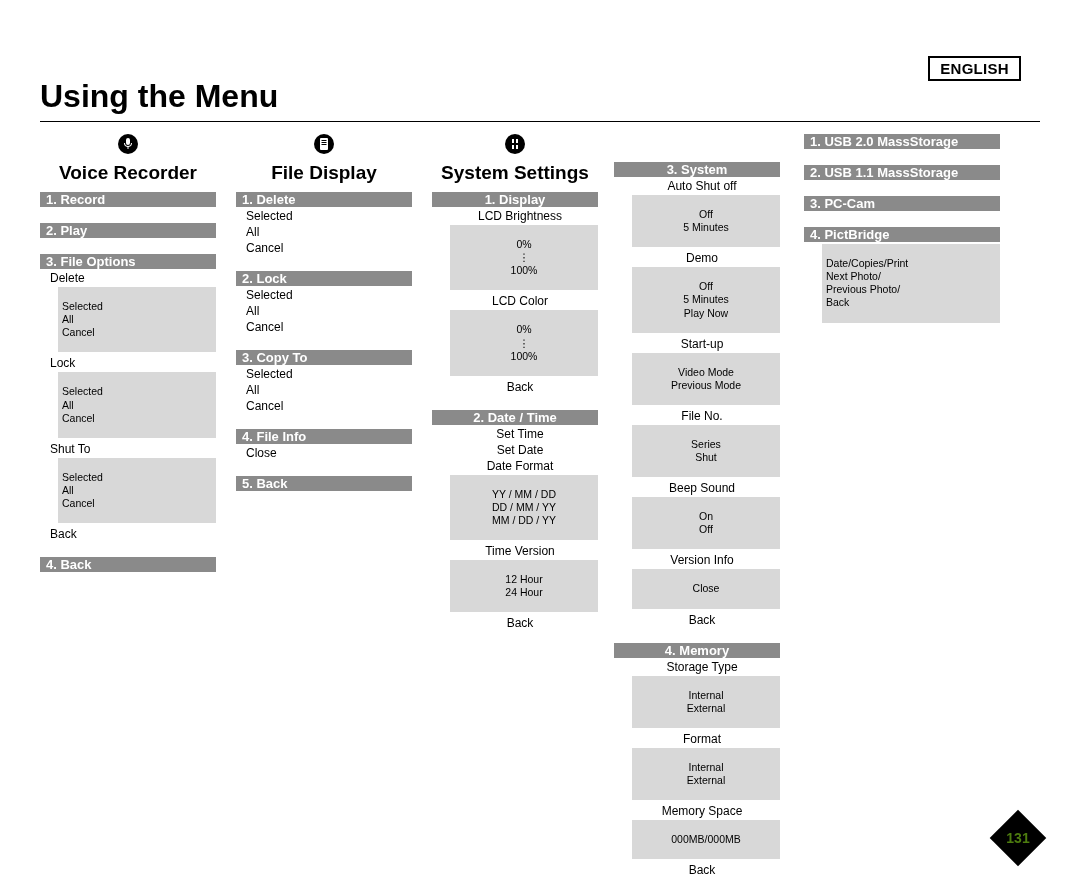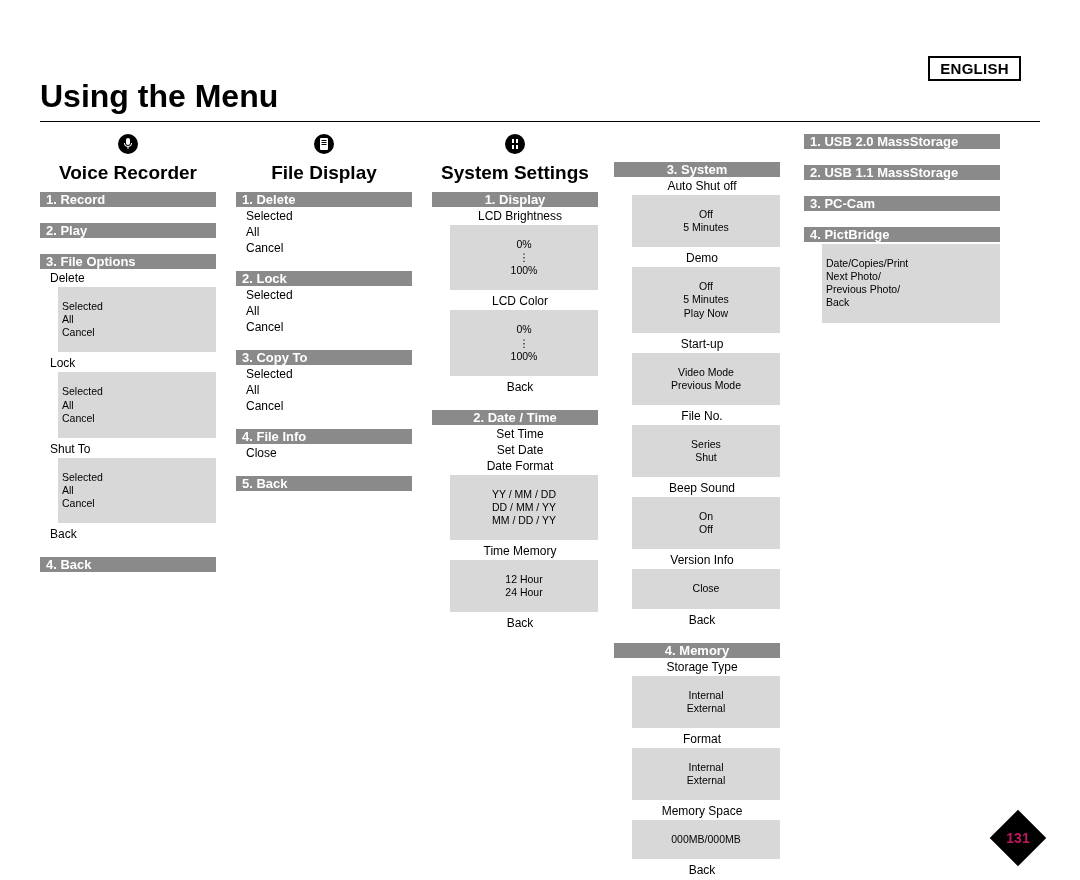--- a/index.html
+++ b/index.html
@@ -90,21 +90,21 @@
   }
   .page-no .diamond {
     width: 40px; height: 40px;
     background: #000;
     transform: rotate(45deg);
     position: absolute; left:0; top:0;
   }
   .page-no .num {
     position: absolute; left:0; top:0;
     width: 40px; height: 40px;
-    color: #be185d;
+    color: #4d7c0f;
     font-weight: 700;
     font-size: 14px;
     display:flex; align-items:center; justify-content:center;
   }
 </style>
 </head>
 <body>
 
 <div class="lang-box">ENGLISH</div>
 
@@ -214,21 +214,21 @@
 
         <div class="menu-bar">2. Date / Time</div>
         <div class="item">Set Time</div>
         <div class="item">Set Date</div>
         <div class="item">Date Format</div>
         <div class="sub-box">
           <div class="subitem">YY / MM / DD</div>
           <div class="subitem">DD / MM / YY</div>
           <div class="subitem">MM / DD / YY</div>
         </div>
-        <div class="item">Time Memory</div>
+        <div class="item">Time Version</div>
         <div class="sub-box">
           <div class="subitem">12 Hour</div>
           <div class="subitem">24 Hour</div>
         </div>
         <div class="item">Back</div>
       </div>
     </div>
 
     <div class="subcol">
       <div style="height:28px"></div>

